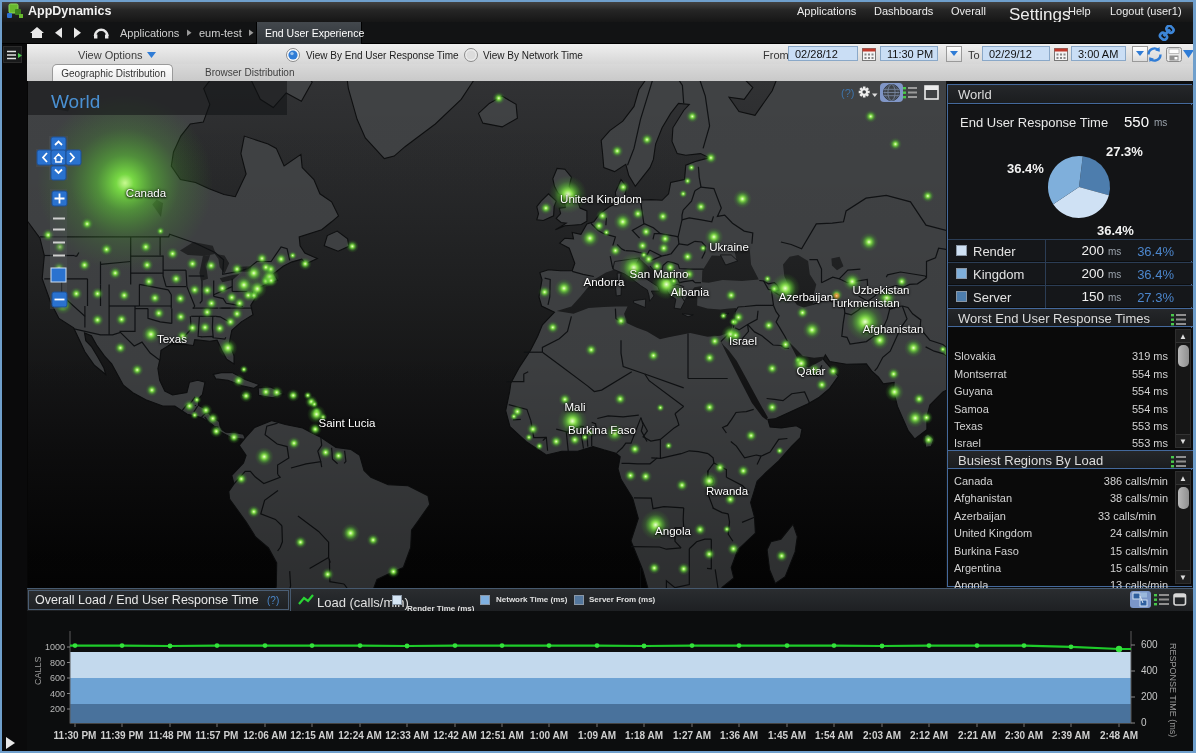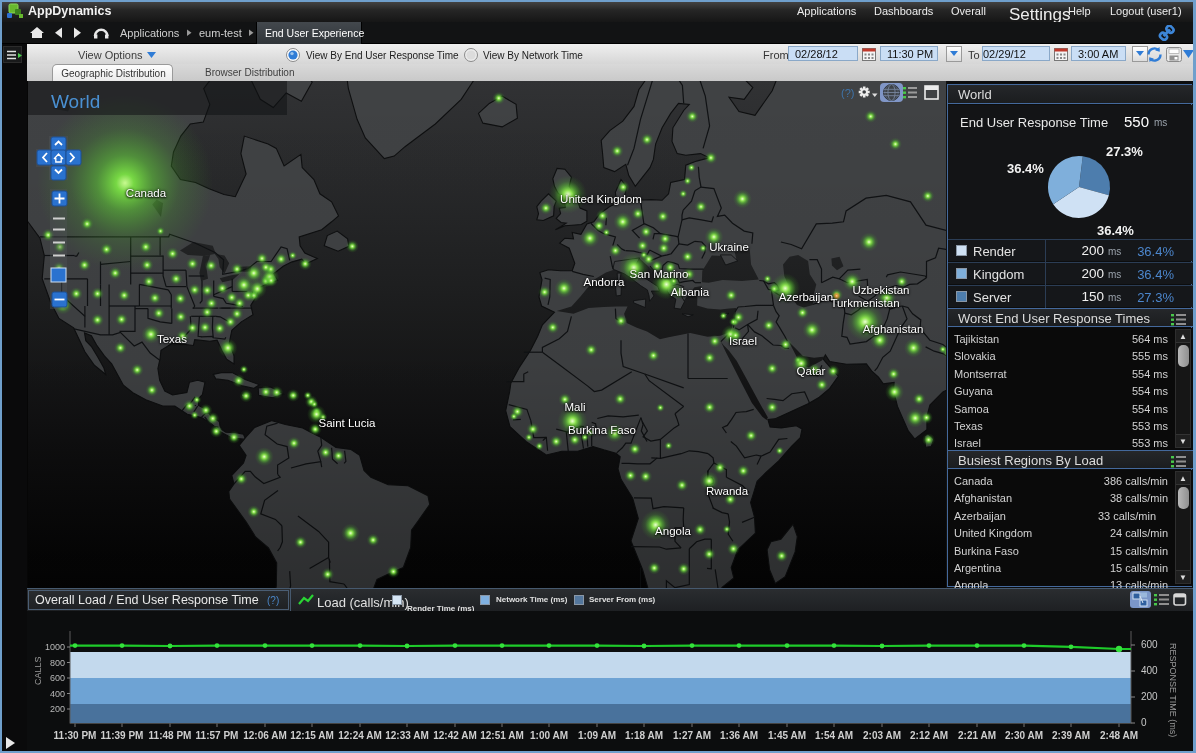--- a/index.html
+++ b/index.html
@@ -88,21 +88,21 @@
         <rect x="6" y="10" width="2" height="2"></rect>
         <rect x="9.5" y="10" width="2" height="2"></rect>
       </g>
     </svg>
     <span style="position:absolute;left:880px;top:46px;width:58px;height:15px;background:#cadef5;border:1px solid #8aa8c8;font-size:11px;color:#111;padding:1px 0 0 6px">11:30 PM</span>
     <span style="position:absolute;left:946px;top:46px;width:16px;height:16px;background:linear-gradient(#fefefe,#dcdcdc);border:1px solid #9a9a9a"></span>
     <svg width="10" height="8" style="position:absolute;left:950px;top:51px">
       <path d="M0,0 L8,0 L4,5 Z" fill="#2f7cd6"></path>
     </svg>
 <span style="position:absolute;left:968px;top:49px;font-size:11px;color:#333">To</span>
-<span style="position:absolute;left:982px;top:46px;width:68px;height:15px;background:#cadef5;border:1px solid #8aa8c8;font-size:11px;color:#111;padding:1px 0 0 0">02/29/12</span>
+<span style="position:absolute;left:982px;top:46px;width:68px;height:15px;background:#cadef5;border:1px solid #8aa8c8;font-size:11px;color:#111;padding:1px 0 0 6px">02/29/12</span>
     <svg width="15" height="15" style="position:absolute;left:1054px;top:47px">
       <rect x="0.5" y="1.5" width="13" height="12" fill="#f4f4f4" stroke="#777"></rect>
       <rect x="0.5" y="1.5" width="13" height="3" fill="#c0392b"></rect>
       <g fill="#888">
         <rect x="2.5" y="6.5" width="2" height="2"></rect>
         <rect x="6" y="6.5" width="2" height="2"></rect>
         <rect x="9.5" y="6.5" width="2" height="2"></rect>
         <rect x="2.5" y="10" width="2" height="2"></rect>
         <rect x="6" y="10" width="2" height="2"></rect>
         <rect x="9.5" y="10" width="2" height="2"></rect>
@@ -713,27 +713,23 @@
               <path d="M5,2 h10 M5,6.5 h10 M5,11 h10"></path>
             </g>
             <g fill="#49c94b">
               <rect x="0" y="1" width="3" height="2.4"></rect>
               <rect x="0" y="5.5" width="3" height="2.4"></rect>
               <rect x="0" y="10" width="3" height="2.4"></rect>
             </g>
           </svg>
         </div>
 <div style="position:absolute;left:0;top:243px;width:245px;height:122px;background:#0a0a0a">
-<div style="position:absolute;left:4px;top:3.0px;width:218px;height:17px">
-<span style="position:absolute;left:2px;top:2px;font-size:11px;color:#d2d2d2">Tajikistan</span>
-<span style="position:absolute;right:2px;top:2px;font-size:11px;color:#d2d2d2">564 ms </span>
-          </div>
           <div style="position:absolute;left:4px;top:20.4px;width:218px;height:17px">
 <span style="position:absolute;left:2px;top:2px;font-size:11px;color:#d2d2d2">Slovakia</span>
-<span style="position:absolute;right:2px;top:2px;font-size:11px;color:#d2d2d2">555 ms </span>
+<span style="position:absolute;right:2px;top:2px;font-size:11px;color:#d2d2d2">319 ms </span>
           </div>
           <div style="position:absolute;left:4px;top:37.8px;width:218px;height:17px">
 <span style="position:absolute;left:2px;top:2px;font-size:11px;color:#d2d2d2">Montserrat</span>
 <span style="position:absolute;right:2px;top:2px;font-size:11px;color:#d2d2d2">554 ms </span>
           </div>
           <div style="position:absolute;left:4px;top:55.2px;width:218px;height:17px">
 <span style="position:absolute;left:2px;top:2px;font-size:11px;color:#d2d2d2">Guyana</span>
 <span style="position:absolute;right:2px;top:2px;font-size:11px;color:#d2d2d2">554 ms </span>
           </div>
           <div style="position:absolute;left:4px;top:72.6px;width:218px;height:17px">

